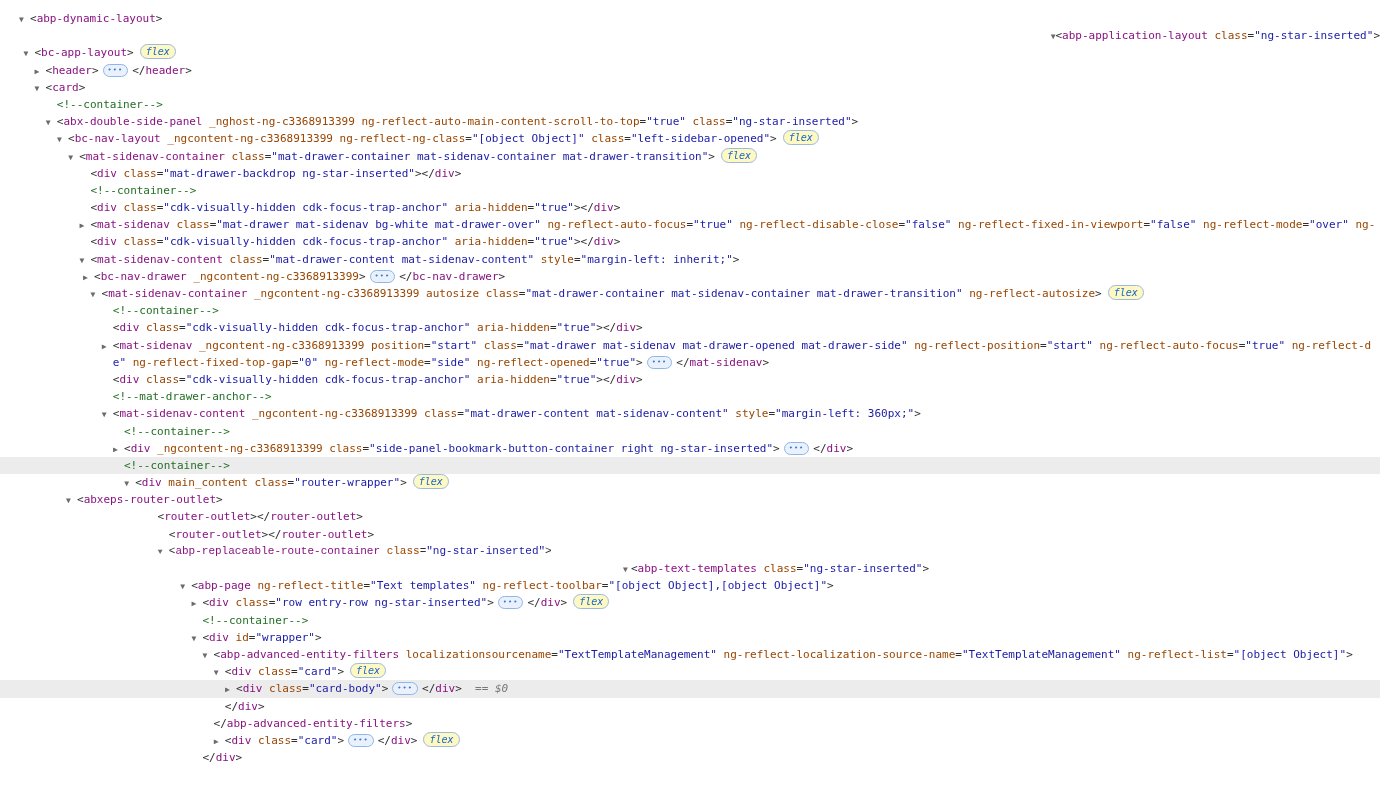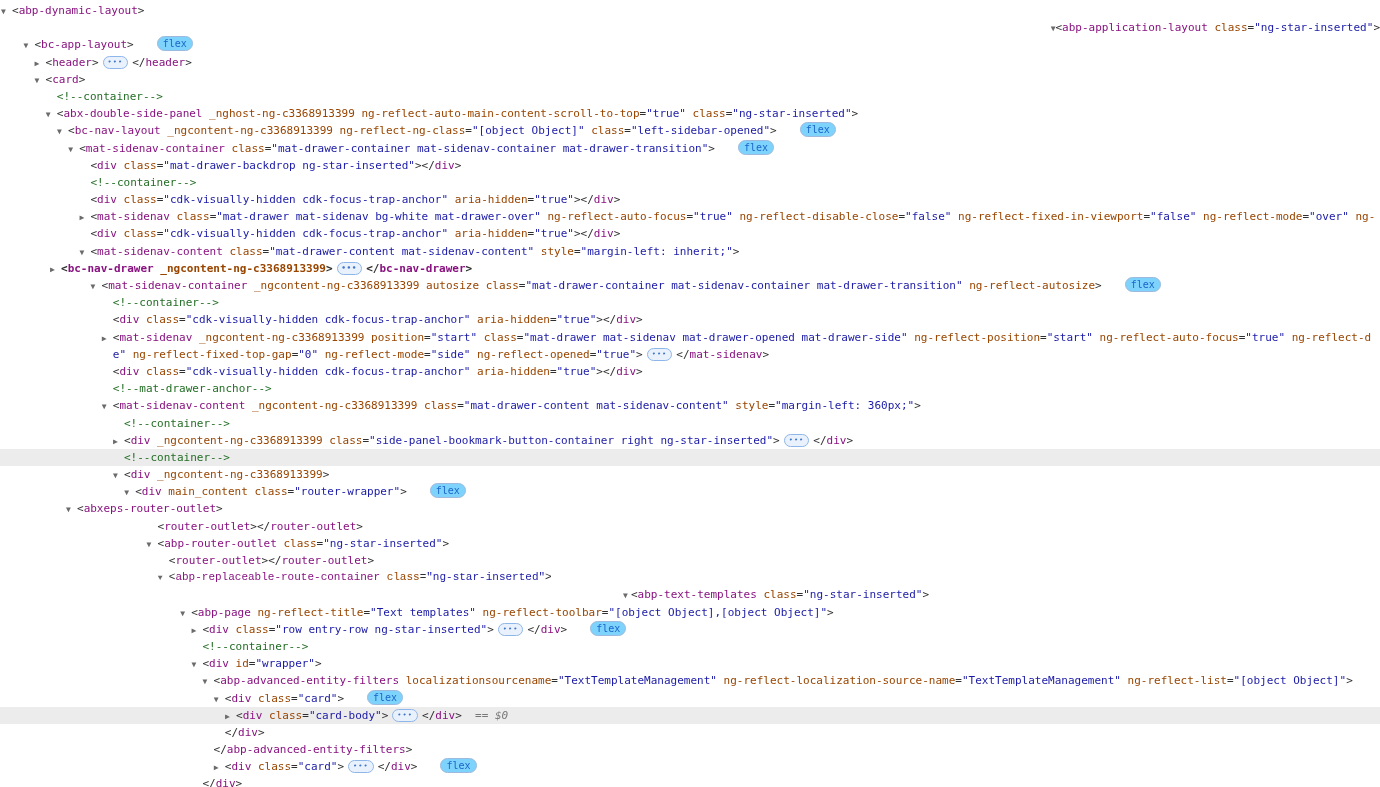--- a/index.html
+++ b/index.html
@@ -29,82 +29,81 @@
     vertical-align:baseline;
   }
   .tk-p{color:#2f2f2f;}
   .tk-t{color:#881280;}
   .tk-a{color:#994500;}
   .tk-v{color:#1a1aa6;}
   .tk-c{color:#236e25;}
   .tk-s{color:#787878;font-style:italic;}
   .badge{
     display:inline-block;
-    margin-left:23px;
+    margin-left:6px;
     padding:0 5px;
     border:1px solid #9db9dd;
     border-radius:8px;
     color:#1a66c9;
-    background:#7dd3fc;
+    background:#fef9c3;
     font-size:10px;
     line-height:13px;
     height:13px;
     vertical-align:1px;
+    font-style:italic;
   }
   .dots{
     display:inline-block;
     margin:0 4px;
     padding:0 4px;
     border:1px solid #8fb6e8;
     border-radius:7px;
     background:#e9f1fc;
     color:#3e76c9;
     font-size:7px;
     letter-spacing:1px;
     line-height:11px;
     height:11px;
     vertical-align:2px;
   }
 </style>
 </head>
 <body>
 
 <div id="dom-tree">
-    <div class="row" style="padding-left: 12px;"><span class="arrow">▼</span><span class="tk-p">&lt;</span><span class="tk-t">abp-dynamic-layout</span><span class="tk-p">&gt;</span></div>
+    <div class="row" style="padding-left: 30px; margin-top: 8px;"><span class="arrow">▼</span><span class="tk-p">&lt;</span><span class="tk-t">abp-dynamic-layout</span><span class="tk-p">&gt;</span></div>
     <div class="row" style="padding-left: 23.2px; text-align: right;"><span class="arrow">▼</span><span class="tk-p">&lt;</span><span class="tk-t">abp-application-layout</span><span class="tk-a"> class</span><span class="tk-p">=</span><span class="tk-v">"ng-star-inserted"</span><span class="tk-p">&gt;</span></div>
     <div class="row" style="padding-left: 34.4px;"><span class="arrow">▼</span><span class="tk-p">&lt;</span><span class="tk-t">bc-app-layout</span><span class="tk-p">&gt;</span><span class="badge">flex</span></div>
     <div class="row" style="padding-left: 45.6px;"><span class="arrow">▶</span><span class="tk-p">&lt;</span><span class="tk-t">header</span><span class="tk-p">&gt;</span><span class="dots">•••</span><span class="tk-p">&lt;/</span><span class="tk-t">header</span><span class="tk-p">&gt;</span></div>
     <div class="row" style="padding-left: 45.6px;"><span class="arrow">▼</span><span class="tk-p">&lt;</span><span class="tk-t">card</span><span class="tk-p">&gt;</span></div>
     <div class="row" style="padding-left: 56.8px;"><span class="tk-c">&lt;!--container--&gt;</span></div>
     <div class="row" style="padding-left: 56.8px;"><span class="arrow">▼</span><span class="tk-p">&lt;</span><span class="tk-t">abx-double-side-panel</span><span class="tk-a"> _nghost-ng-c3368913399</span><span class="tk-a"> ng-reflect-auto-main-content-scroll-to-top</span><span class="tk-p">=</span><span class="tk-v">"true"</span><span class="tk-a"> class</span><span class="tk-p">=</span><span class="tk-v">"ng-star-inserted"</span><span class="tk-p">&gt;</span></div>
     <div class="row" style="padding-left: 68px;"><span class="arrow">▼</span><span class="tk-p">&lt;</span><span class="tk-t">bc-nav-layout</span><span class="tk-a"> _ngcontent-ng-c3368913399</span><span class="tk-a"> ng-reflect-ng-class</span><span class="tk-p">=</span><span class="tk-v">"[object Object]"</span><span class="tk-a"> class</span><span class="tk-p">=</span><span class="tk-v">"left-sidebar-opened"</span><span class="tk-p">&gt;</span><span class="badge">flex</span></div>
     <div class="row" style="padding-left: 79.2px;"><span class="arrow">▼</span><span class="tk-p">&lt;</span><span class="tk-t">mat-sidenav-container</span><span class="tk-a"> class</span><span class="tk-p">=</span><span class="tk-v">"mat-drawer-container mat-sidenav-container mat-drawer-transition"</span><span class="tk-p">&gt;</span><span class="badge">flex</span></div>
     <div class="row" style="padding-left: 90.4px;"><span class="tk-p">&lt;</span><span class="tk-t">div</span><span class="tk-a"> class</span><span class="tk-p">=</span><span class="tk-v">"mat-drawer-backdrop ng-star-inserted"</span><span class="tk-p">&gt;</span><span class="tk-p">&lt;/</span><span class="tk-t">div</span><span class="tk-p">&gt;</span></div>
     <div class="row" style="padding-left: 90.4px;"><span class="tk-c">&lt;!--container--&gt;</span></div>
     <div class="row" style="padding-left: 90.4px;"><span class="tk-p">&lt;</span><span class="tk-t">div</span><span class="tk-a"> class</span><span class="tk-p">=</span><span class="tk-v">"cdk-visually-hidden cdk-focus-trap-anchor"</span><span class="tk-a"> aria-hidden</span><span class="tk-p">=</span><span class="tk-v">"true"</span><span class="tk-p">&gt;</span><span class="tk-p">&lt;/</span><span class="tk-t">div</span><span class="tk-p">&gt;</span></div>
     <div class="row" style="padding-left: 90.4px;"><span class="arrow">▶</span><span class="tk-p">&lt;</span><span class="tk-t">mat-sidenav</span><span class="tk-a"> class</span><span class="tk-p">=</span><span class="tk-v">"mat-drawer mat-sidenav bg-white mat-drawer-over"</span><span class="tk-a"> ng-reflect-auto-focus</span><span class="tk-p">=</span><span class="tk-v">"true"</span><span class="tk-a"> ng-reflect-disable-close</span><span class="tk-p">=</span><span class="tk-v">"false"</span><span class="tk-a"> ng-reflect-fixed-in-viewport</span><span class="tk-p">=</span><span class="tk-v">"false"</span><span class="tk-a"> ng-reflect-mode</span><span class="tk-p">=</span><span class="tk-v">"over"</span><span class="tk-a"> ng-</span></div>
     <div class="row" style="padding-left: 90.4px;"><span class="tk-p">&lt;</span><span class="tk-t">div</span><span class="tk-a"> class</span><span class="tk-p">=</span><span class="tk-v">"cdk-visually-hidden cdk-focus-trap-anchor"</span><span class="tk-a"> aria-hidden</span><span class="tk-p">=</span><span class="tk-v">"true"</span><span class="tk-p">&gt;</span><span class="tk-p">&lt;/</span><span class="tk-t">div</span><span class="tk-p">&gt;</span></div>
     <div class="row" style="padding-left: 90.4px;"><span class="arrow">▼</span><span class="tk-p">&lt;</span><span class="tk-t">mat-sidenav-content</span><span class="tk-a"> class</span><span class="tk-p">=</span><span class="tk-v">"mat-drawer-content mat-sidenav-content"</span><span class="tk-a"> style</span><span class="tk-p">=</span><span class="tk-v">"margin-left: inherit;"</span><span class="tk-p">&gt;</span></div>
-    <div class="row" style="padding-left: 61px; font-weight: bold;"><span class="arrow">▶</span><span class="tk-p">&lt;</span><span class="tk-t">bc-nav-drawer</span><span class="tk-a"> _ngcontent-ng-c3368913399</span><span class="tk-p">&gt;</span><span class="dots">•••</span><span class="tk-p">&lt;/</span><span class="tk-t">bc-nav-drawer</span><span class="tk-p">&gt;</span></div>
+    <div class="row" style="padding-left: 94px;"><span class="arrow">▶</span><span class="tk-p">&lt;</span><span class="tk-t">bc-nav-drawer</span><span class="tk-a"> _ngcontent-ng-c3368913399</span><span class="tk-p">&gt;</span><span class="dots">•••</span><span class="tk-p">&lt;/</span><span class="tk-t">bc-nav-drawer</span><span class="tk-p">&gt;</span></div>
     <div class="row" style="padding-left: 101.6px;"><span class="arrow">▼</span><span class="tk-p">&lt;</span><span class="tk-t">mat-sidenav-container</span><span class="tk-a"> _ngcontent-ng-c3368913399</span><span class="tk-a"> autosize</span><span class="tk-a"> class</span><span class="tk-p">=</span><span class="tk-v">"mat-drawer-container mat-sidenav-container mat-drawer-transition"</span><span class="tk-a"> ng-reflect-autosize</span><span class="tk-p">&gt;</span><span class="badge">flex</span></div>
     <div class="row" style="padding-left: 112.8px;"><span class="tk-c">&lt;!--container--&gt;</span></div>
     <div class="row" style="padding-left: 112.8px;"><span class="tk-p">&lt;</span><span class="tk-t">div</span><span class="tk-a"> class</span><span class="tk-p">=</span><span class="tk-v">"cdk-visually-hidden cdk-focus-trap-anchor"</span><span class="tk-a"> aria-hidden</span><span class="tk-p">=</span><span class="tk-v">"true"</span><span class="tk-p">&gt;</span><span class="tk-p">&lt;/</span><span class="tk-t">div</span><span class="tk-p">&gt;</span></div>
     <div class="row" style="padding-left: 112.8px;"><span class="arrow">▶</span><span class="tk-p">&lt;</span><span class="tk-t">mat-sidenav</span><span class="tk-a"> _ngcontent-ng-c3368913399</span><span class="tk-a"> position</span><span class="tk-p">=</span><span class="tk-v">"start"</span><span class="tk-a"> class</span><span class="tk-p">=</span><span class="tk-v">"mat-drawer mat-sidenav mat-drawer-opened mat-drawer-side"</span><span class="tk-a"> ng-reflect-position</span><span class="tk-p">=</span><span class="tk-v">"start"</span><span class="tk-a"> ng-reflect-auto-focus</span><span class="tk-p">=</span><span class="tk-v">"true"</span><span class="tk-a"> ng-reflect-d</span></div>
     <div class="row" style="padding-left: 112.8px;"><span class="tk-v">e"</span><span class="tk-a"> ng-reflect-fixed-top-gap</span><span class="tk-p">=</span><span class="tk-v">"0"</span><span class="tk-a"> ng-reflect-mode</span><span class="tk-p">=</span><span class="tk-v">"side"</span><span class="tk-a"> ng-reflect-opened</span><span class="tk-p">=</span><span class="tk-v">"true"</span><span class="tk-p">&gt;</span><span class="dots">•••</span><span class="tk-p">&lt;/</span><span class="tk-t">mat-sidenav</span><span class="tk-p">&gt;</span></div>
     <div class="row" style="padding-left: 112.8px;"><span class="tk-p">&lt;</span><span class="tk-t">div</span><span class="tk-a"> class</span><span class="tk-p">=</span><span class="tk-v">"cdk-visually-hidden cdk-focus-trap-anchor"</span><span class="tk-a"> aria-hidden</span><span class="tk-p">=</span><span class="tk-v">"true"</span><span class="tk-p">&gt;</span><span class="tk-p">&lt;/</span><span class="tk-t">div</span><span class="tk-p">&gt;</span></div>
     <div class="row" style="padding-left: 112.8px;"><span class="tk-c">&lt;!--mat-drawer-anchor--&gt;</span></div>
     <div class="row" style="padding-left: 112.8px;"><span class="arrow">▼</span><span class="tk-p">&lt;</span><span class="tk-t">mat-sidenav-content</span><span class="tk-a"> _ngcontent-ng-c3368913399</span><span class="tk-a"> class</span><span class="tk-p">=</span><span class="tk-v">"mat-drawer-content mat-sidenav-content"</span><span class="tk-a"> style</span><span class="tk-p">=</span><span class="tk-v">"margin-left: 360px;"</span><span class="tk-p">&gt;</span></div>
     <div class="row" style="padding-left: 124px;"><span class="tk-c">&lt;!--container--&gt;</span></div>
     <div class="row" style="padding-left: 124px;"><span class="arrow">▶</span><span class="tk-p">&lt;</span><span class="tk-t">div</span><span class="tk-a"> _ngcontent-ng-c3368913399</span><span class="tk-a"> class</span><span class="tk-p">=</span><span class="tk-v">"side-panel-bookmark-button-container right ng-star-inserted"</span><span class="tk-p">&gt;</span><span class="dots">•••</span><span class="tk-p">&lt;/</span><span class="tk-t">div</span><span class="tk-p">&gt;</span></div>
     <div class="row hl" style="padding-left: 124px;"><span class="tk-c">&lt;!--container--&gt;</span></div>
-    <div class="row" style="padding-left: 124px;"><span class="arrow">▼</span><span class="tk-p">&lt;</span><span class="tk-t">div</span><span class="tk-a"> _ngcontent-ng-c3368913399</span><span class="tk-p">&gt;</span></div>
     <div class="row" style="padding-left: 135.2px;"><span class="arrow">▼</span><span class="tk-p">&lt;</span><span class="tk-t">div</span><span class="tk-a"> main_content</span><span class="tk-a"> class</span><span class="tk-p">=</span><span class="tk-v">"router-wrapper"</span><span class="tk-p">&gt;</span><span class="badge">flex</span></div>
     <div class="row" style="padding-left: 77px;"><span class="arrow">▼</span><span class="tk-p">&lt;</span><span class="tk-t">abxeps-router-outlet</span><span class="tk-p">&gt;</span></div>
     <div class="row" style="padding-left: 157.6px;"><span class="tk-p">&lt;</span><span class="tk-t">router-outlet</span><span class="tk-p">&gt;</span><span class="tk-p">&lt;/</span><span class="tk-t">router-outlet</span><span class="tk-p">&gt;</span></div>
-    <div class="row" style="padding-left: 157.6px;"><span class="arrow">▼</span><span class="tk-p">&lt;</span><span class="tk-t">abp-router-outlet</span><span class="tk-a"> class</span><span class="tk-p">=</span><span class="tk-v">"ng-star-inserted"</span><span class="tk-p">&gt;</span></div>
     <div class="row" style="padding-left: 168.8px;"><span class="tk-p">&lt;</span><span class="tk-t">router-outlet</span><span class="tk-p">&gt;</span><span class="tk-p">&lt;/</span><span class="tk-t">router-outlet</span><span class="tk-p">&gt;</span></div>
     <div class="row" style="padding-left: 168.8px; font-family: Liberation Mono, monospace;"><span class="arrow">▼</span><span class="tk-p">&lt;</span><span class="tk-t">abp-replaceable-route-container</span><span class="tk-a"> class</span><span class="tk-p">=</span><span class="tk-v">"ng-star-inserted"</span><span class="tk-p">&gt;</span></div>
     <div class="row" style="padding-left: 180px; text-align: center;"><span class="arrow">▼</span><span class="tk-p">&lt;</span><span class="tk-t">abp-text-templates</span><span class="tk-a"> class</span><span class="tk-p">=</span><span class="tk-v">"ng-star-inserted"</span><span class="tk-p">&gt;</span></div>
     <div class="row" style="padding-left: 191.2px;"><span class="arrow">▼</span><span class="tk-p">&lt;</span><span class="tk-t">abp-page</span><span class="tk-a"> ng-reflect-title</span><span class="tk-p">=</span><span class="tk-v">"Text templates"</span><span class="tk-a"> ng-reflect-toolbar</span><span class="tk-p">=</span><span class="tk-v">"[object Object],[object Object]"</span><span class="tk-p">&gt;</span></div>
     <div class="row" style="padding-left: 202.4px;"><span class="arrow">▶</span><span class="tk-p">&lt;</span><span class="tk-t">div</span><span class="tk-a"> class</span><span class="tk-p">=</span><span class="tk-v">"row entry-row ng-star-inserted"</span><span class="tk-p">&gt;</span><span class="dots">•••</span><span class="tk-p">&lt;/</span><span class="tk-t">div</span><span class="tk-p">&gt;</span><span class="badge">flex</span></div>
     <div class="row" style="padding-left: 202.4px;"><span class="tk-c">&lt;!--container--&gt;</span></div>
     <div class="row" style="padding-left: 202.4px;"><span class="arrow">▼</span><span class="tk-p">&lt;</span><span class="tk-t">div</span><span class="tk-a"> id</span><span class="tk-p">=</span><span class="tk-v">"wrapper"</span><span class="tk-p">&gt;</span></div>
     <div class="row" style="padding-left: 213.6px;"><span class="arrow">▼</span><span class="tk-p">&lt;</span><span class="tk-t">abp-advanced-entity-filters</span><span class="tk-a"> localizationsourcename</span><span class="tk-p">=</span><span class="tk-v">"TextTemplateManagement"</span><span class="tk-a"> ng-reflect-localization-source-name</span><span class="tk-p">=</span><span class="tk-v">"TextTemplateManagement"</span><span class="tk-a"> ng-reflect-list</span><span class="tk-p">=</span><span class="tk-v">"[object Object]"</span><span class="tk-p">&gt;</span></div>
     <div class="row" style="padding-left: 224.8px;"><span class="arrow">▼</span><span class="tk-p">&lt;</span><span class="tk-t">div</span><span class="tk-a"> class</span><span class="tk-p">=</span><span class="tk-v">"card"</span><span class="tk-p">&gt;</span><span class="badge">flex</span></div>
     <div class="row hl" style="padding-left: 236px;"><span class="arrow">▶</span><span class="tk-p">&lt;</span><span class="tk-t">div</span><span class="tk-a"> class</span><span class="tk-p">=</span><span class="tk-v">"card-body"</span><span class="tk-p">&gt;</span><span class="dots">•••</span><span class="tk-p">&lt;/</span><span class="tk-t">div</span><span class="tk-p">&gt;</span><span class="tk-s">  == $0</span></div>

